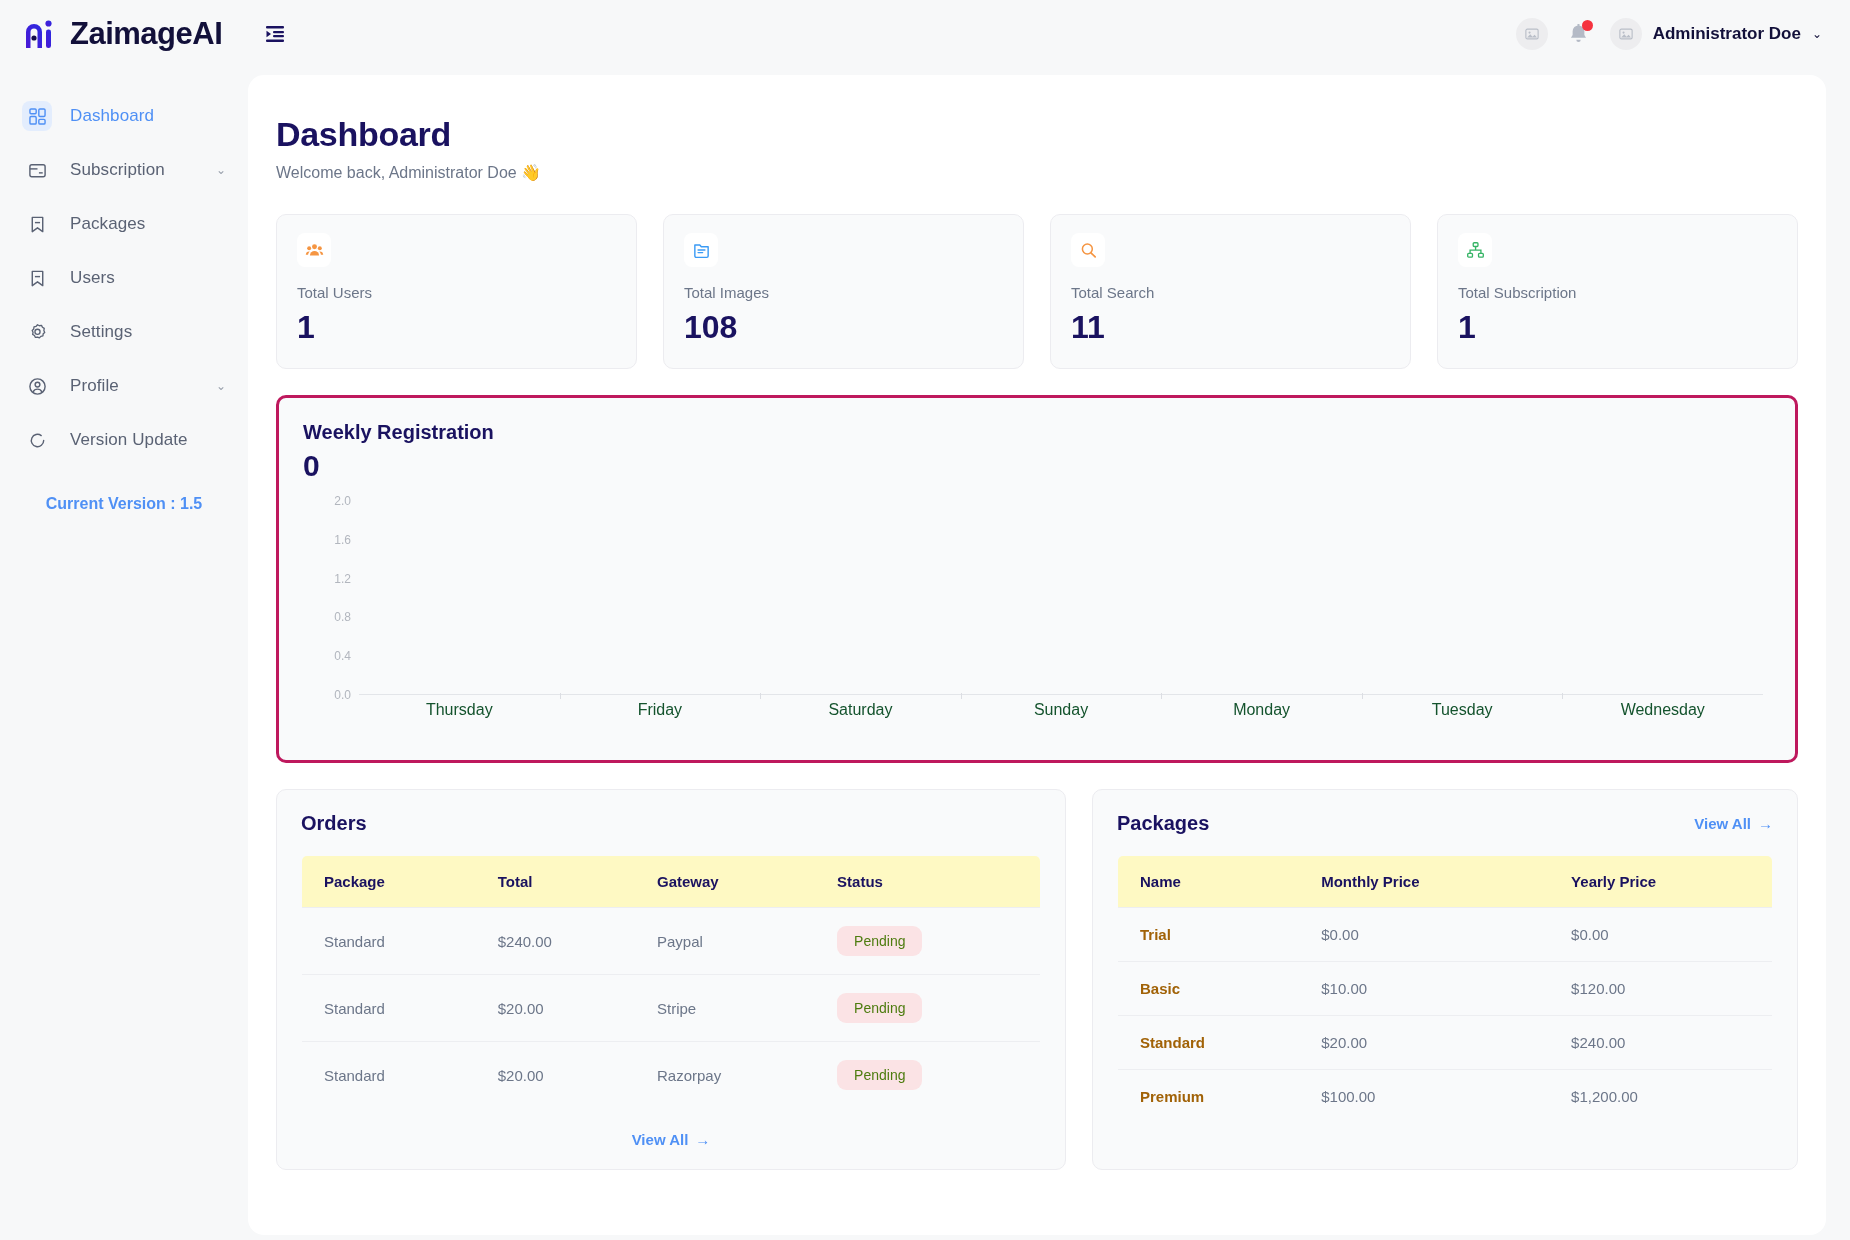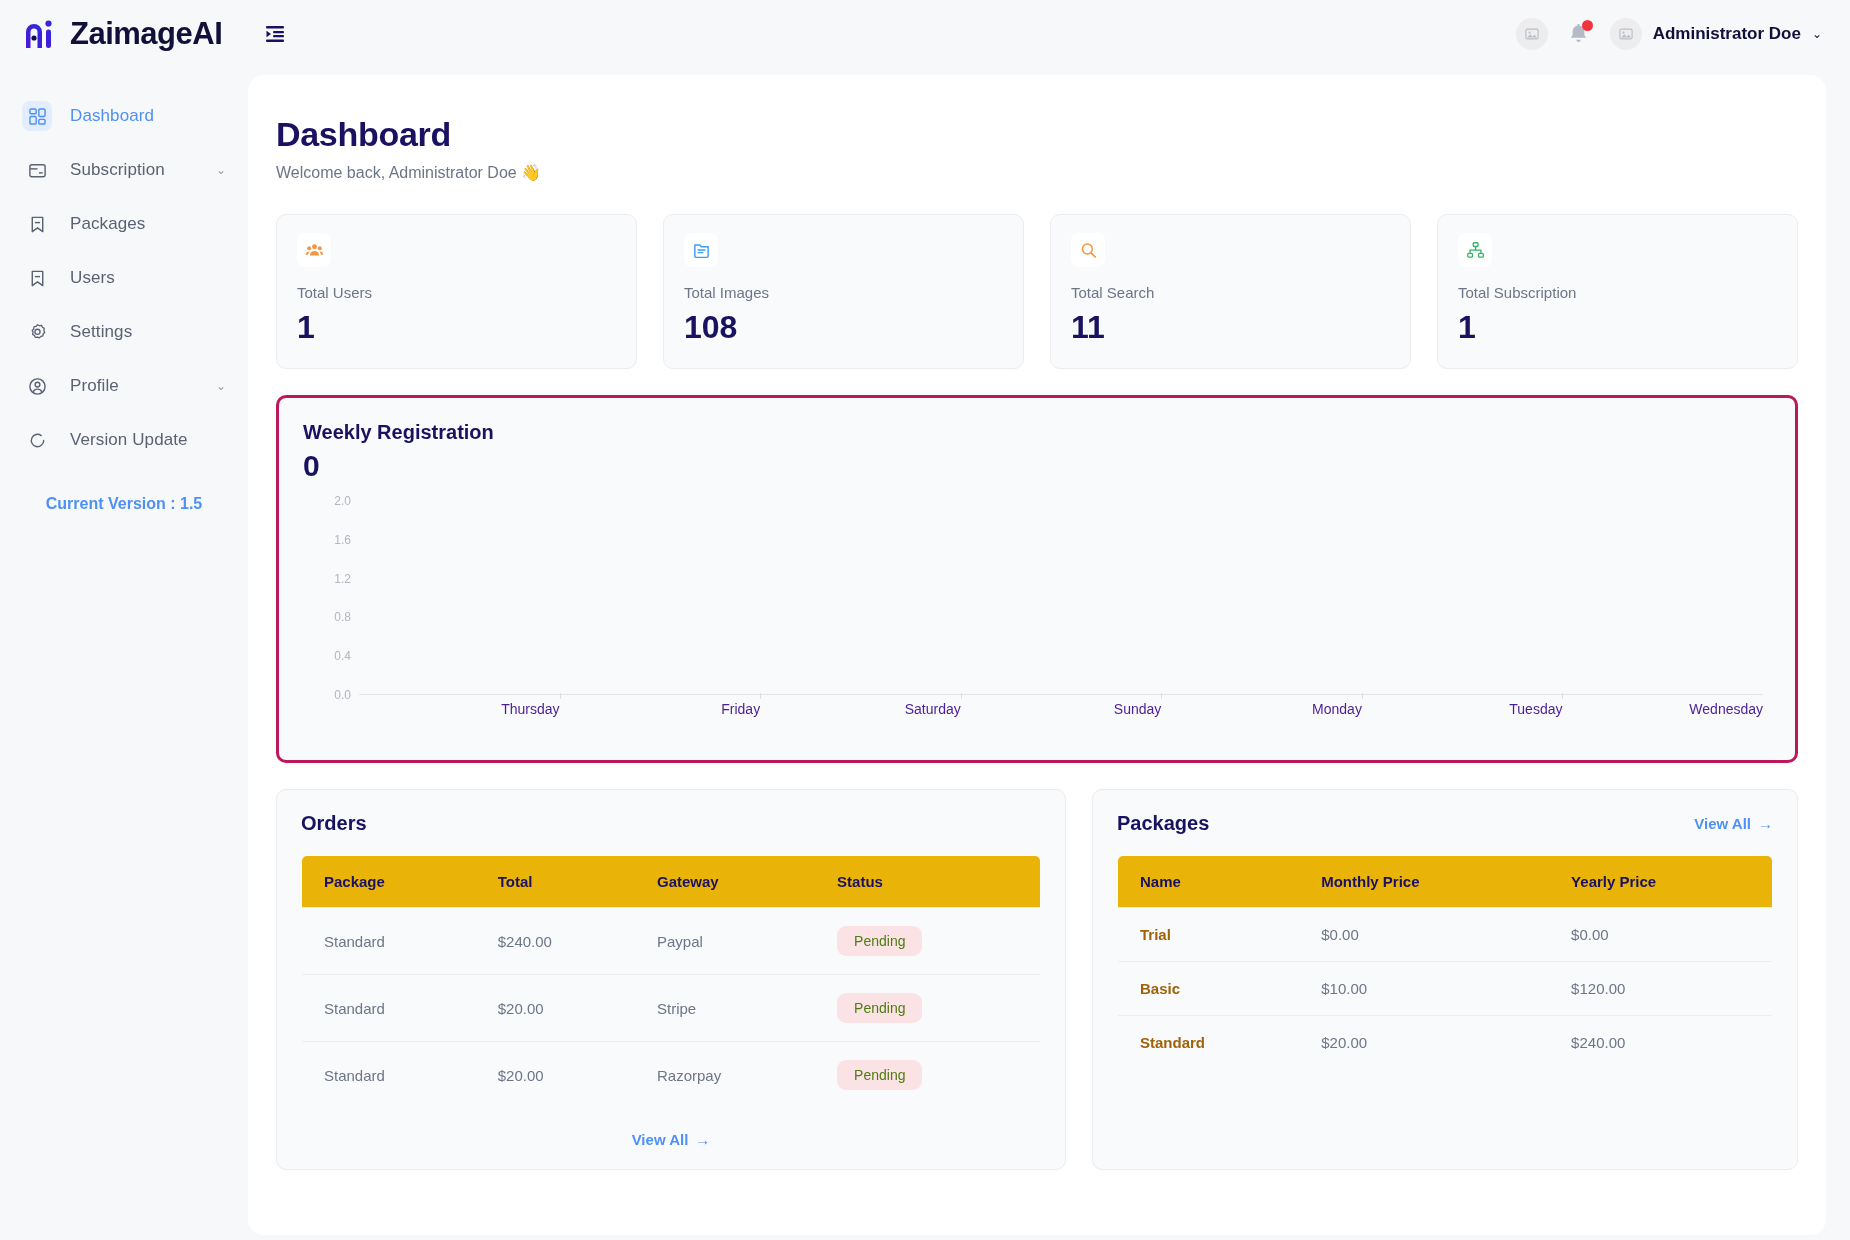--- a/index.html
+++ b/index.html
@@ -96,41 +96,41 @@
     transform:translateY(-50%);
   }
   .plot-area {
     position:absolute; left:56px; right:8px; top:0; height:194px;
     border-bottom:1px solid #e3e5e9;
   }
   .x-tickmark { position:absolute; bottom:-5px; width:1px; height:6px; background:#dcdee3; }
   .x-labels {
     position:absolute; left:56px; right:8px; top:200px; display:flex;
   }
-  .x-label { flex:1; text-align:right; font-size:14px; color:#4c1d95; }
+  .x-label { flex:1; text-align:center; font-size:16px; color:#14532d; }
 
   
   .bottom { display:flex; gap:26px; margin-top:26px; }
   .panel {
     background:#f9fafb; border:1px solid #ececf0; border-radius:10px;
     padding:22px 24px 20px 24px;
   }
   .panel.orders { flex:0 0 790px; }
   .panel.packages { flex:1; }
   .panel-head { display:flex; align-items:center; }
   .panel-title { font-size:20px; font-weight:700; color:#1a1260; }
   .view-all {
     margin-left:auto; font-size:15px; font-weight:600; color:#4f90f5;
     cursor:pointer; display:flex; align-items:center; gap:7px;
   }
   table { width:100%; border-collapse:collapse; margin-top:20px;
           border:1px solid #edeef1; border-radius:6px; overflow:hidden; }
   th {
     text-align:left; font-size:15px; font-weight:700; color:#1a1260;
-    padding:17px 0 17px 22px; border-bottom:1px solid #edeef1; background:#eab308;
+    padding:17px 0 17px 22px; border-bottom:1px solid #edeef1; background:#fef9c3;
   }
   td {
     font-size:15px; color:#6c7689; padding:18px 0 18px 22px;
     border-bottom:1px solid #edeef1;
   }
   tr:last-child td { border-bottom:none; }
   td.name-cell { font-weight:700; color:#a16207; }
   .badge {
     display:inline-block; background:#fbe3e5; color:#4d7c0f;
     font-size:14px; padding:7px 17px; border-radius:9px;
@@ -437,17 +437,22 @@
             <tr>
               <td class="name-cell">Basic</td>
               <td>$10.00</td>
               <td>$120.00</td>
             </tr>
             <tr>
               <td class="name-cell">Standard</td>
               <td>$20.00</td>
               <td>$240.00</td>
             </tr>
+            <tr>
+              <td class="name-cell">Premium</td>
+              <td>$100.00</td>
+              <td>$1,200.00</td>
+            </tr>
           </tbody>
       </table>
     </div>
   </div>
 </div>
 
 </body></html>

